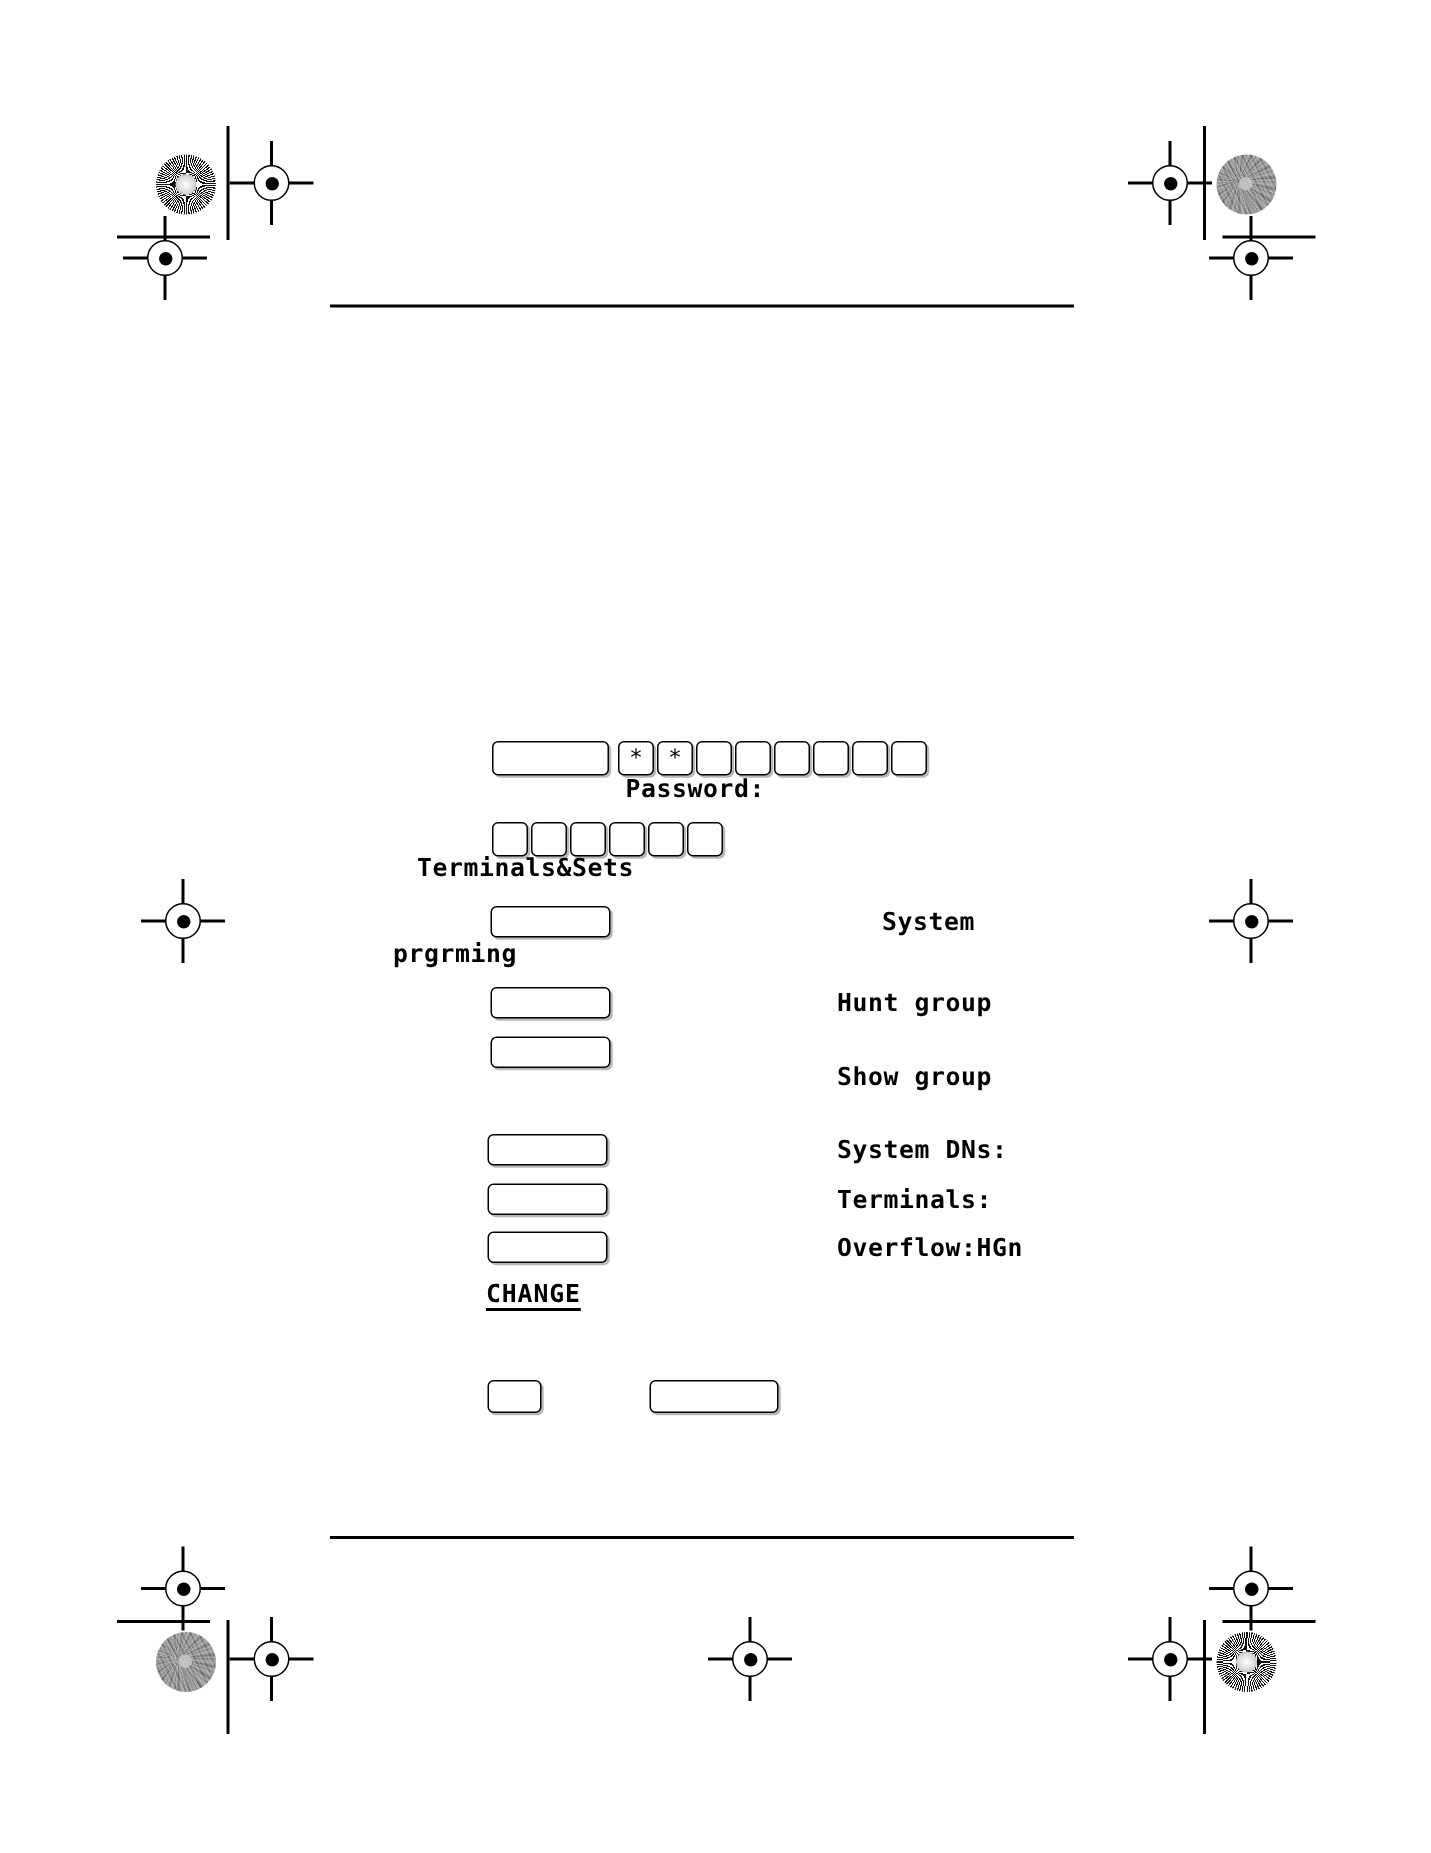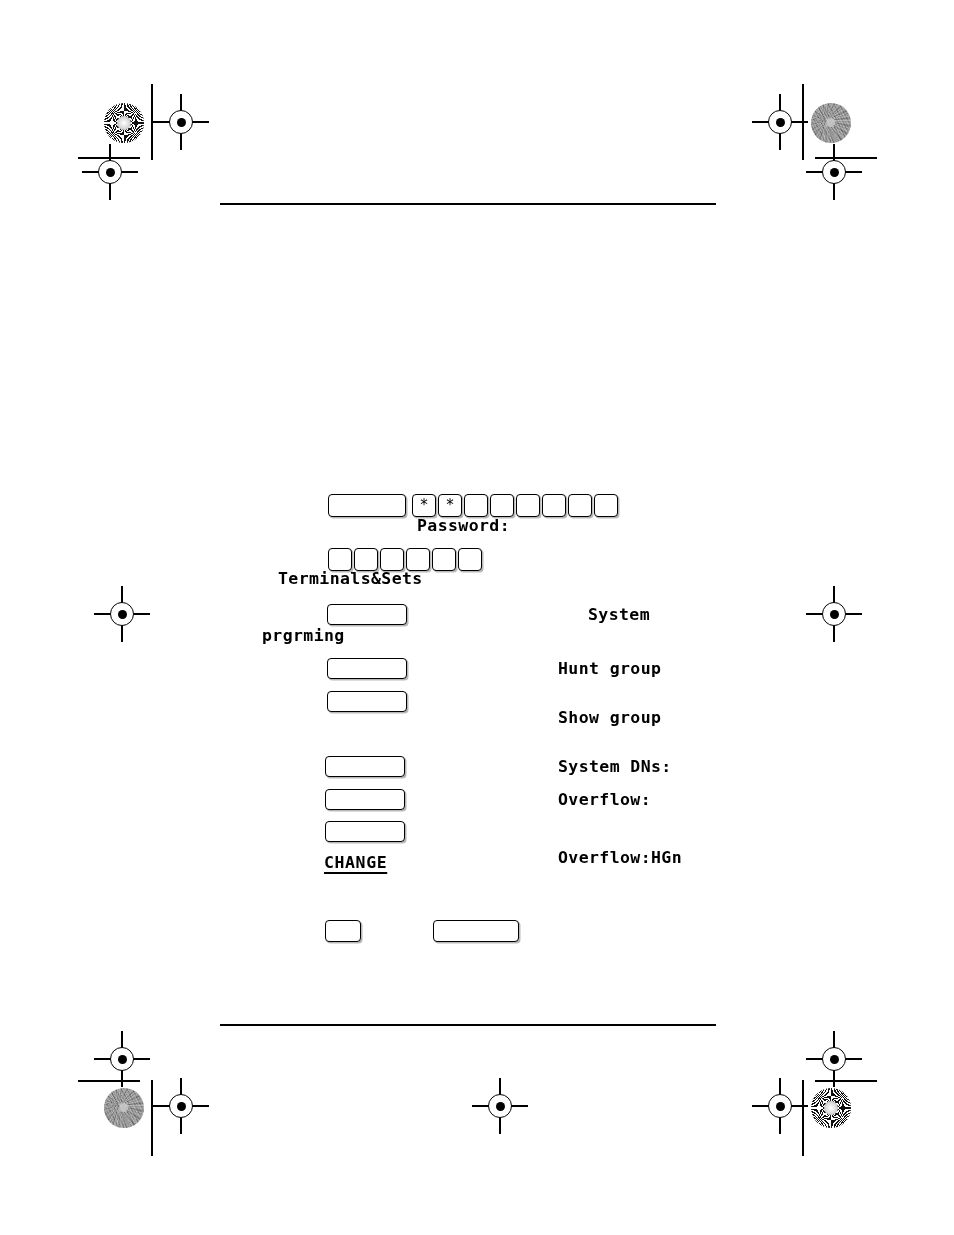--- a/index.html
+++ b/index.html
@@ -324,23 +324,23 @@
   <div class="key btn" style="left:327px; top:658px;"></div>
   <div class="lcd" style="left:558px; top:659px;">Hunt group</div>
 
   <div class="key btn" style="left:327px; top:691px;"></div>
   <div class="lcd" style="left:558px; top:692px;margin-top:16px;">Show group</div>
 
   <div class="key btn" style="left:325px; top:756px;"></div>
   <div class="lcd" style="left:558px; top:757px;">System DNs:</div>
 
   <div class="key btn" style="left:325px; top:789px;"></div>
-  <div class="lcd" style="left:558px; top:790px;">Overflow:</div>
+  <div class="lcd" style="left:558px; top:790px;">Terminals:</div>
 
   <div class="key btn" style="left:325px; top:821px;"></div>
-  <div class="lcd" style="left:558px; top:848px;text-align:right;">Overflow:HGn</div>
+  <div class="lcd" style="left:558px; top:822px;text-align:right;">Overflow:HGn</div>
 
   <div class="lcd softkey" style="left:324px; top:853px;">CHANGE</div>
 
   <div class="key btn-sm" style="left:325px; top:920px;"></div>
   <div class="key btn-lg" style="left:433px; top:920px;"></div>
 
 </div>
 
 </body></html>

